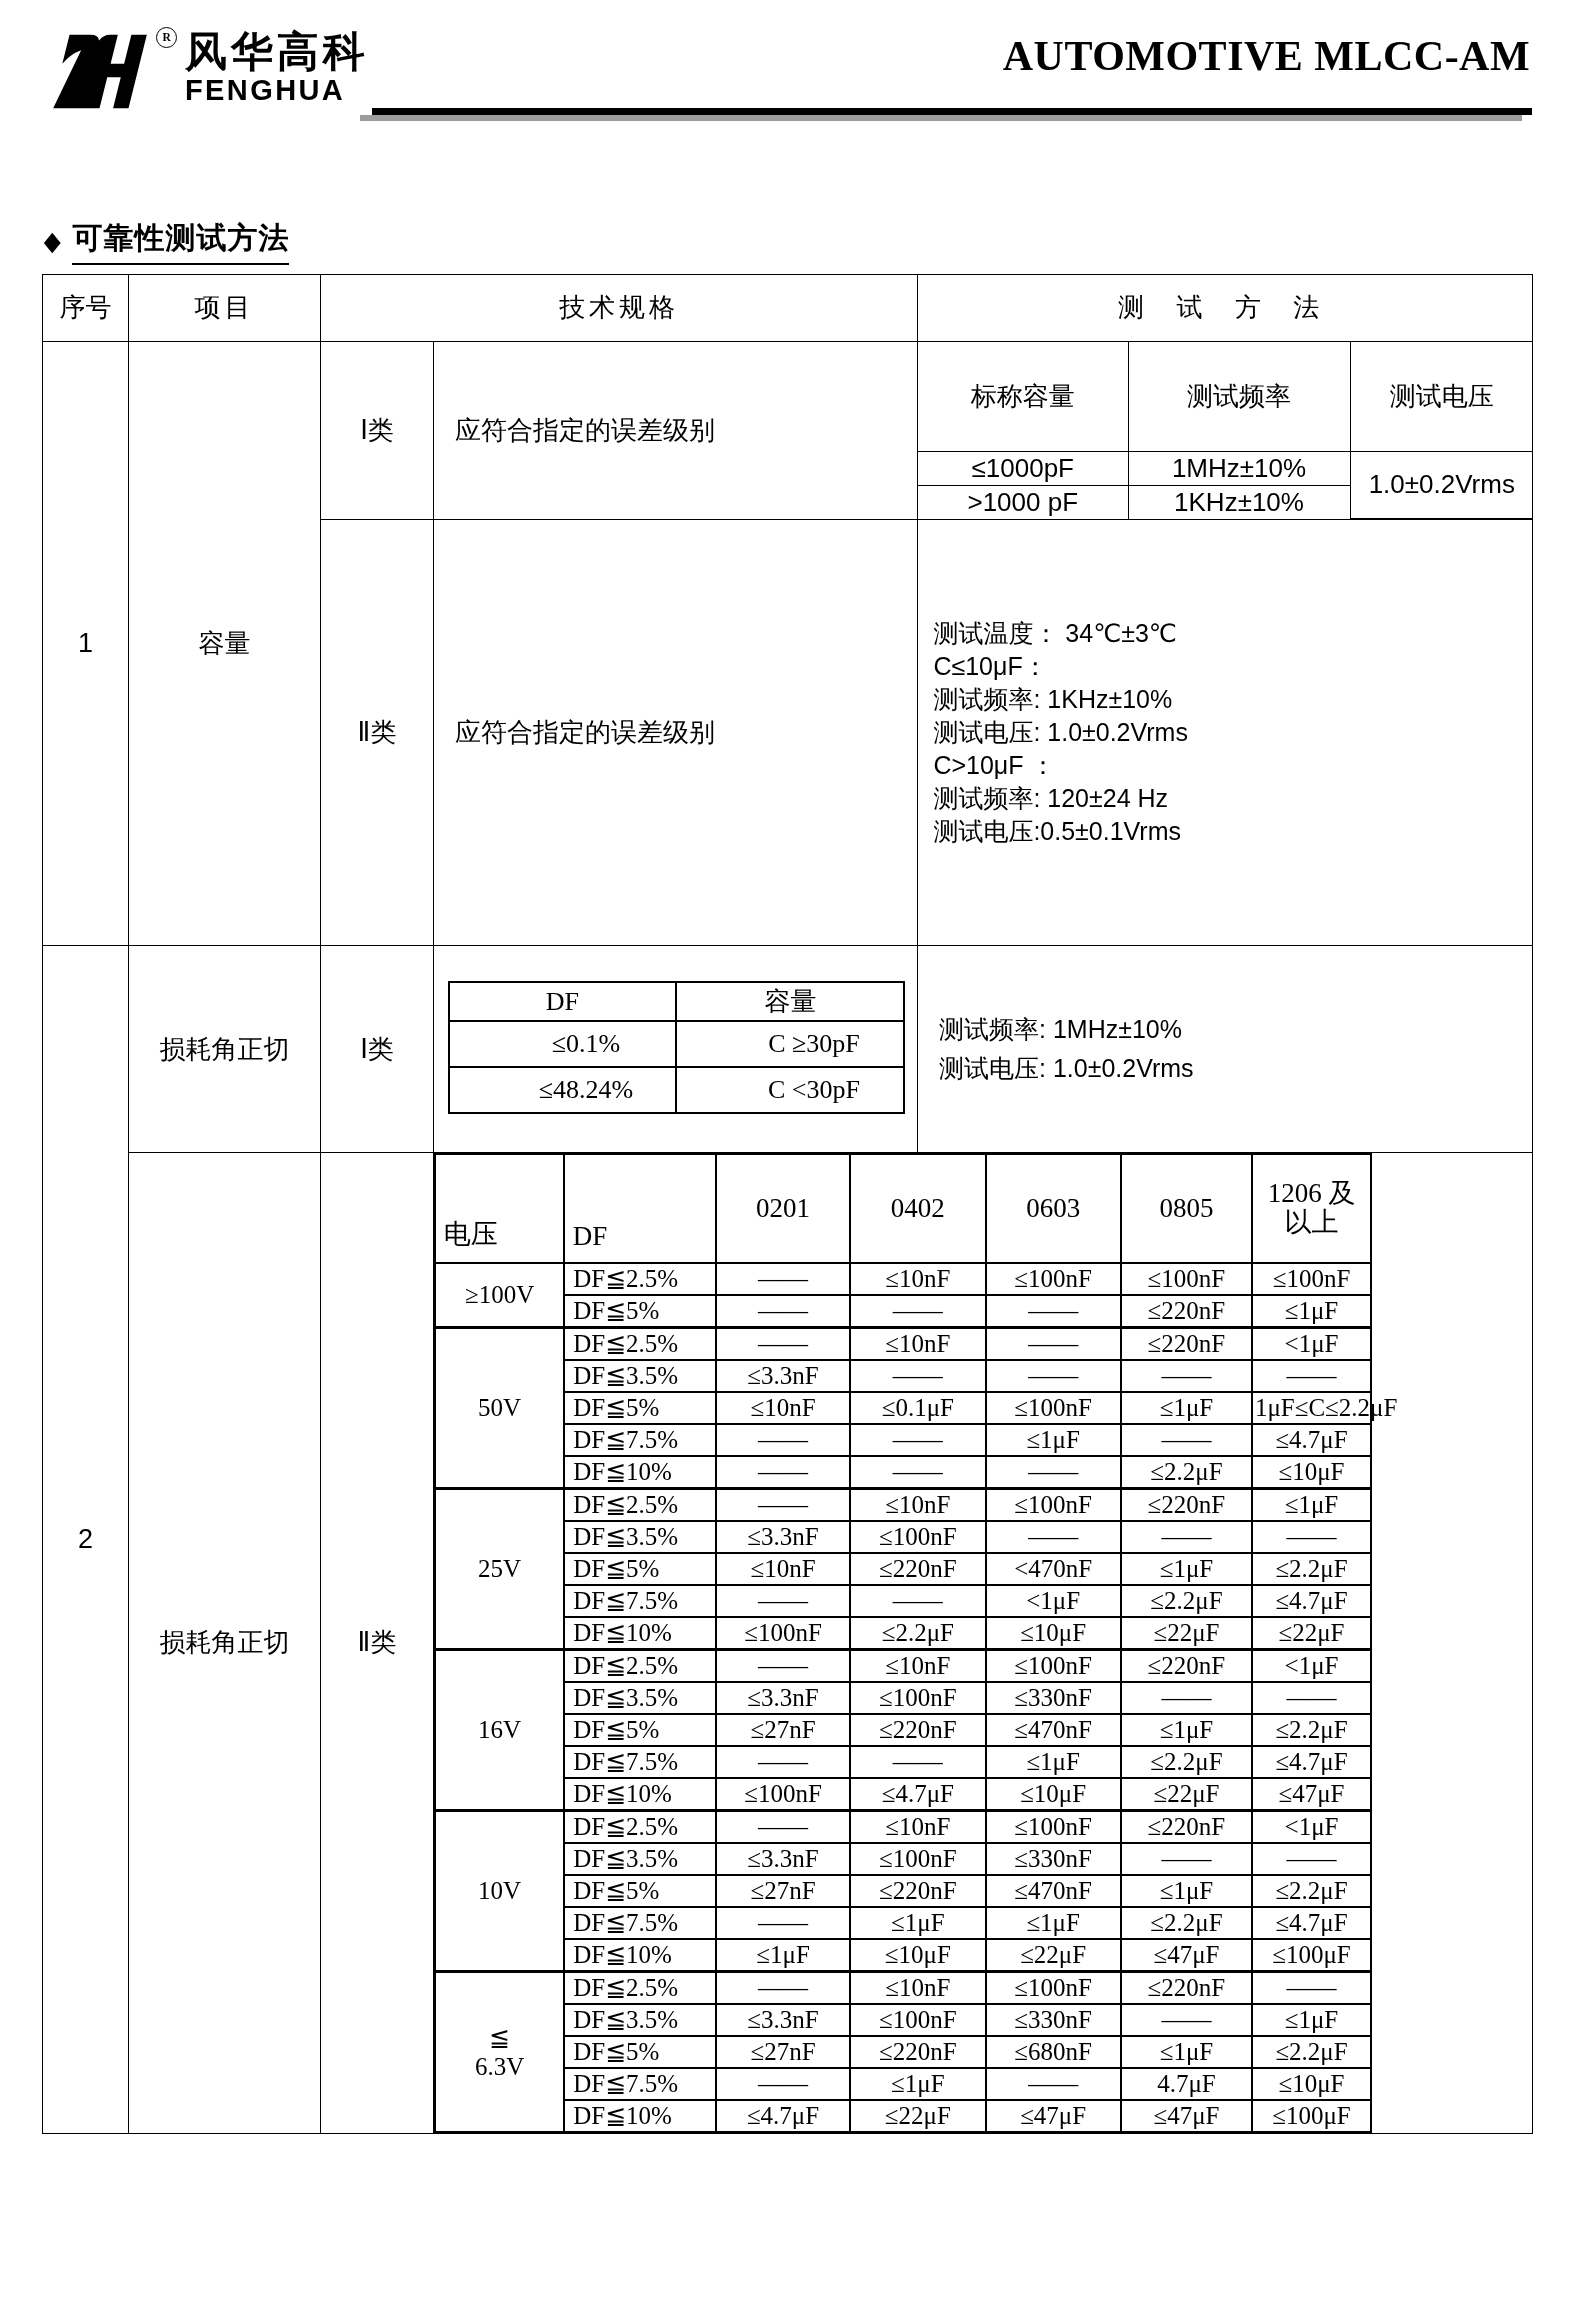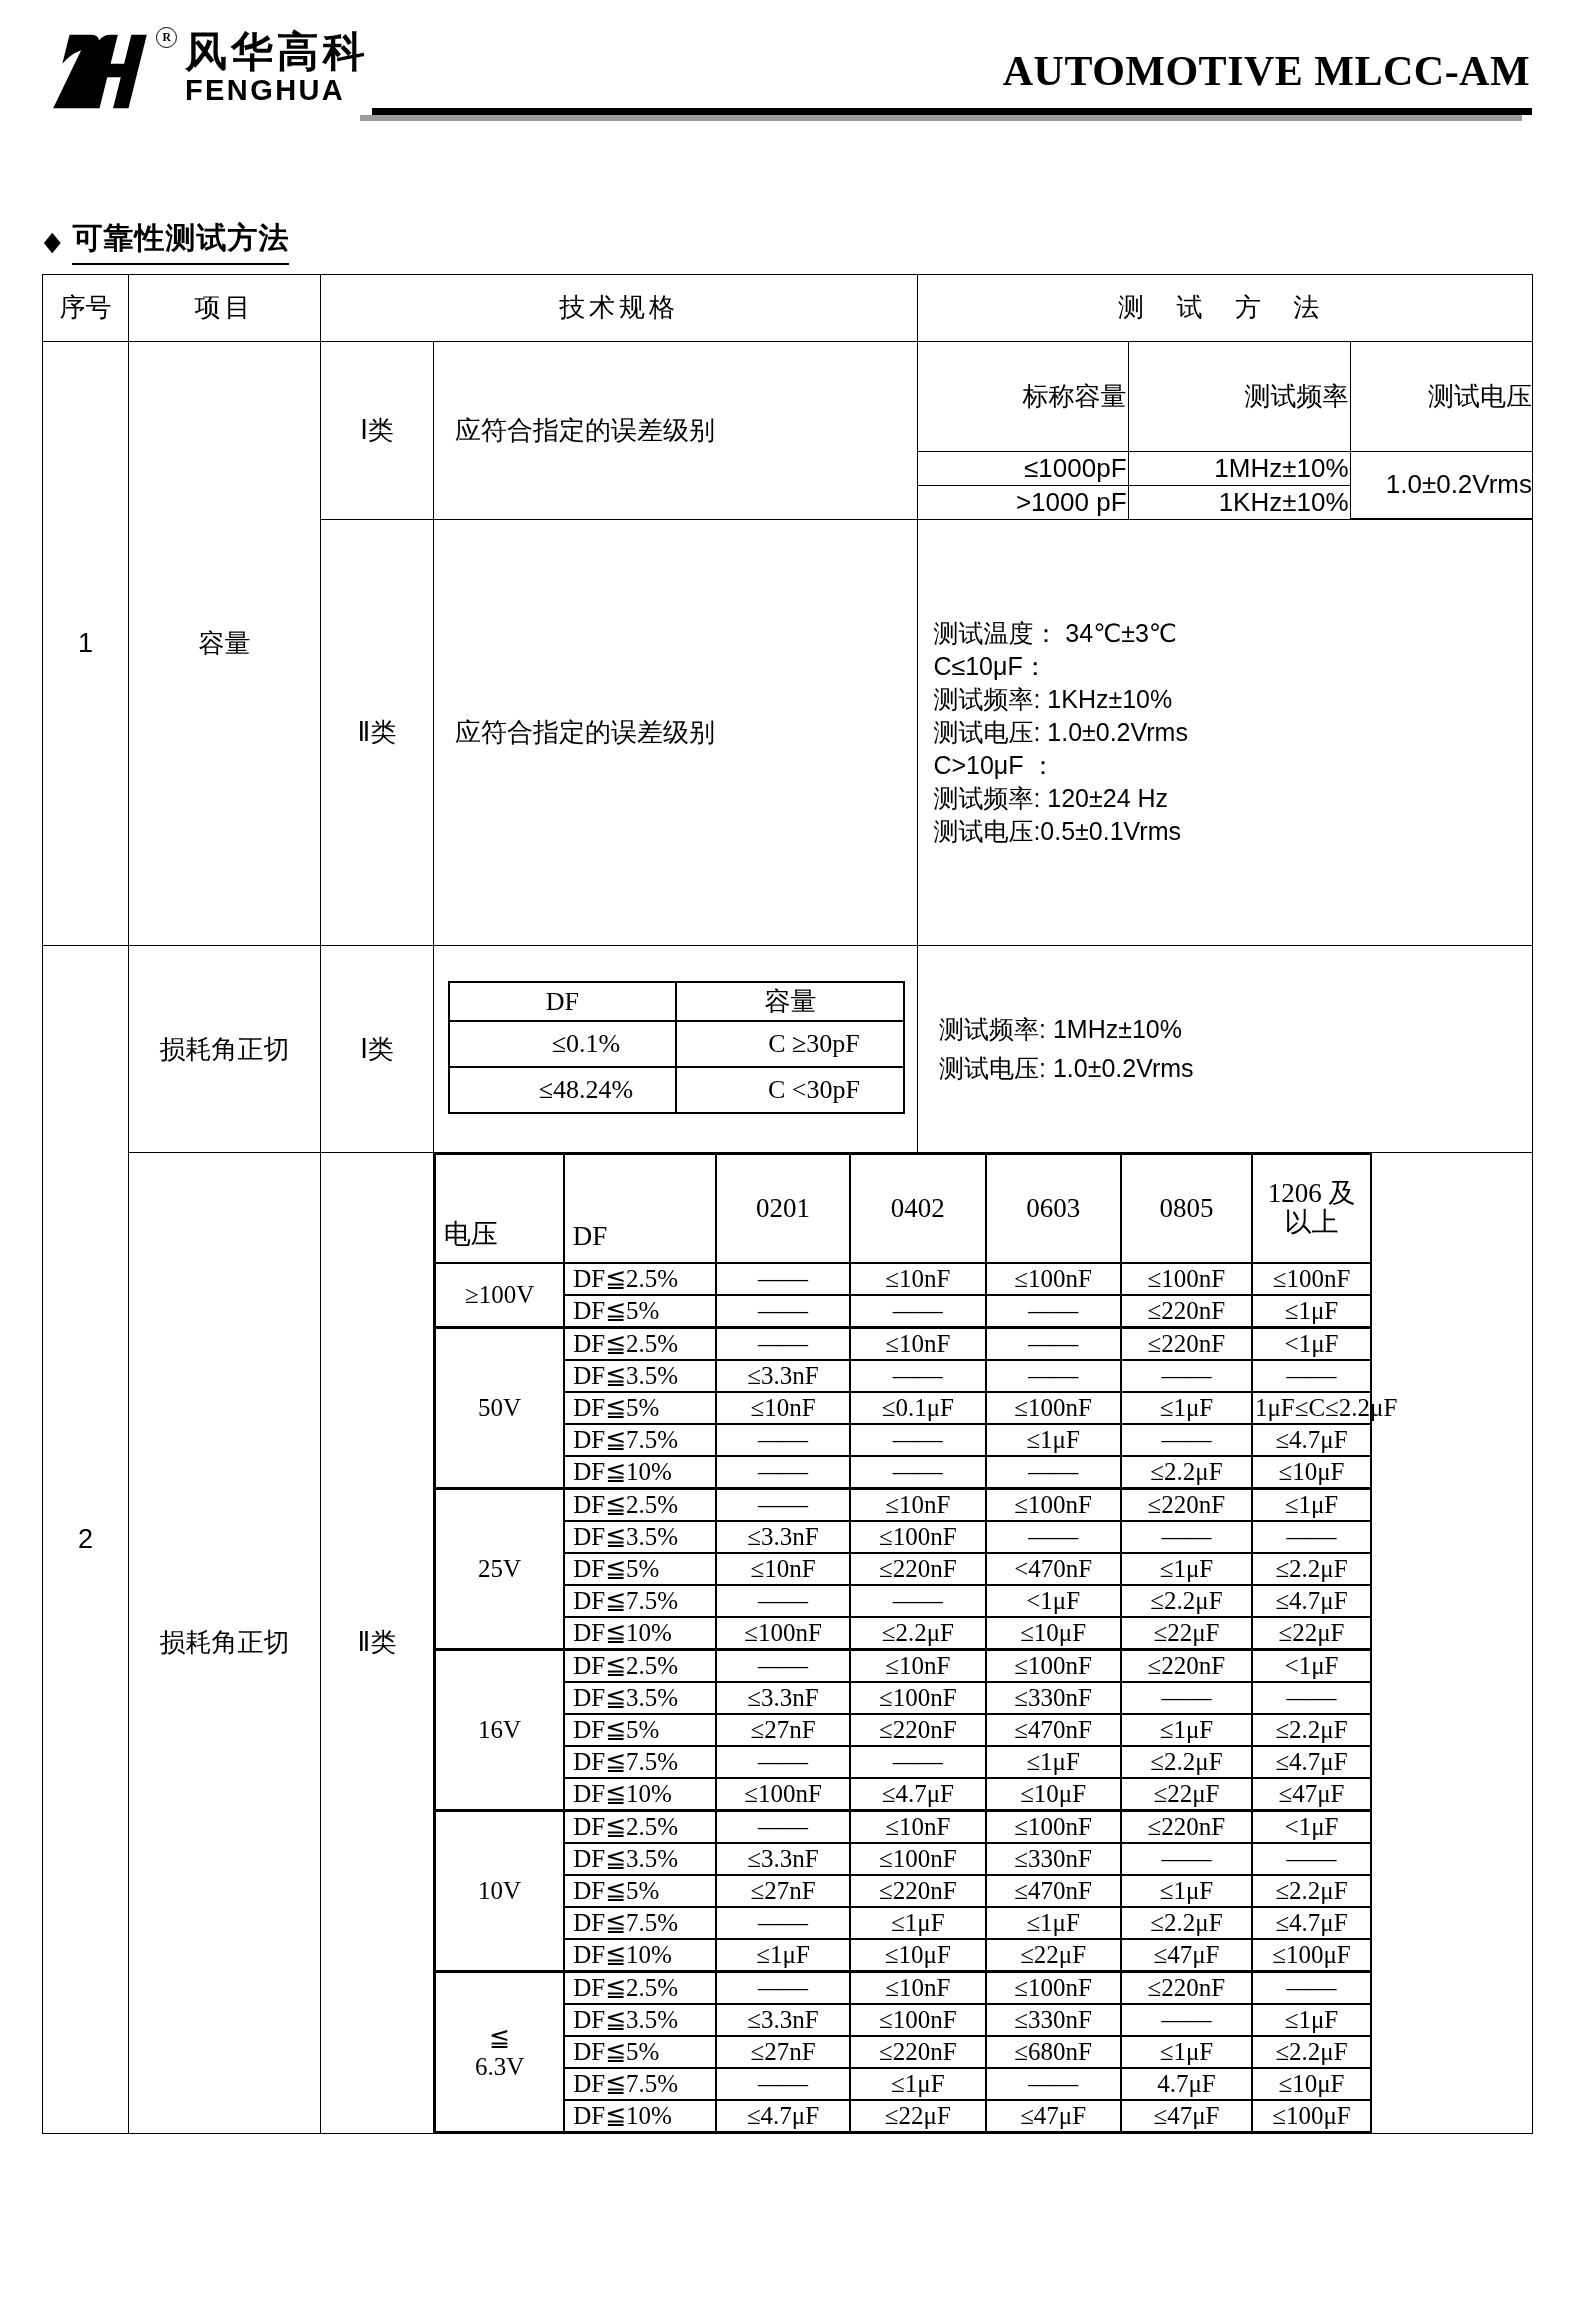--- a/index.html
+++ b/index.html
@@ -16,21 +16,21 @@
   .logo-svg{display:block;}
   .regmark{
     position:absolute;left:114px;top:-1.9px;width:19.3px;height:19.3px;border:1.9px solid #000;
     border-radius:50%;font-size:11.6px;line-height:19.3px;text-align:center;
     font-family:"Liberation Serif","DejaVu Serif",serif;font-weight:bold;
   }
   .brand{position:absolute;left:143px;top:5.8px;}
   .brand-cn{font-size:42px;font-weight:bold;letter-spacing:3.9px;line-height:42px;}
   .brand-en{font-size:29px;font-weight:bold;letter-spacing:2.4px;line-height:31px;margin-top:1.9px;}
   .doc-title{
-    position:absolute;right:1.9px;top:22px;
+    position:absolute;right:1.9px;top:7px;
     font-family:"Liberation Serif","DejaVu Serif",serif;
     font-size:42px;font-weight:bold;letter-spacing:0.5px;white-space:nowrap;
   }
   .rule{position:absolute;left:330px;right:0;top:83px;}
   .rule-black{height:6.8px;background:#000;}
   .rule-gray{height:5.8px;background:#9c9c9c;margin-left:-11.6px;margin-right:9.7px;}
 
   
   .section-head{margin-top:85px;display:flex;align-items:center;}
   .diamond{font-size:27px;line-height:29px;margin-right:9.7px;transform:scaleX(0.82);}
@@ -48,21 +48,21 @@
     font-weight:normal;padding:0;
   }
   .hrow th{height:66px;font-size:26px;margin-left:8px;}
   .sp4{letter-spacing:3.9px;}
   .sp12{letter-spacing:12.6px;}
   .cell-left{text-align:left !important;padding-left:21px !important;}
   .num{font-size:27px;}
 
   
   .m1-tbl{width:100%;height:100%;table-layout:fixed;font-size:26px;}
-  .m1-tbl td{border:1.9px solid #000;text-align:right;vertical-align:middle;}
+  .m1-tbl td{border:1.9px solid #000;text-align:center;vertical-align:middle;}
   .m1-tbl tr:first-child > td{border-top:none;height:107px;}
   .m1-tbl tr > td:first-child{border-left:none;}
   .m1-tbl tr > td:last-child{border-right:none;}
   .m1-tbl tr:last-child > td{border-bottom:none;}
   .m1-tbl .drow td{height:30px;}
 
   
   .m2-lines{ text-align:left;padding-left:15.4px;line-height:33px;font-size:25px;}
 
   

